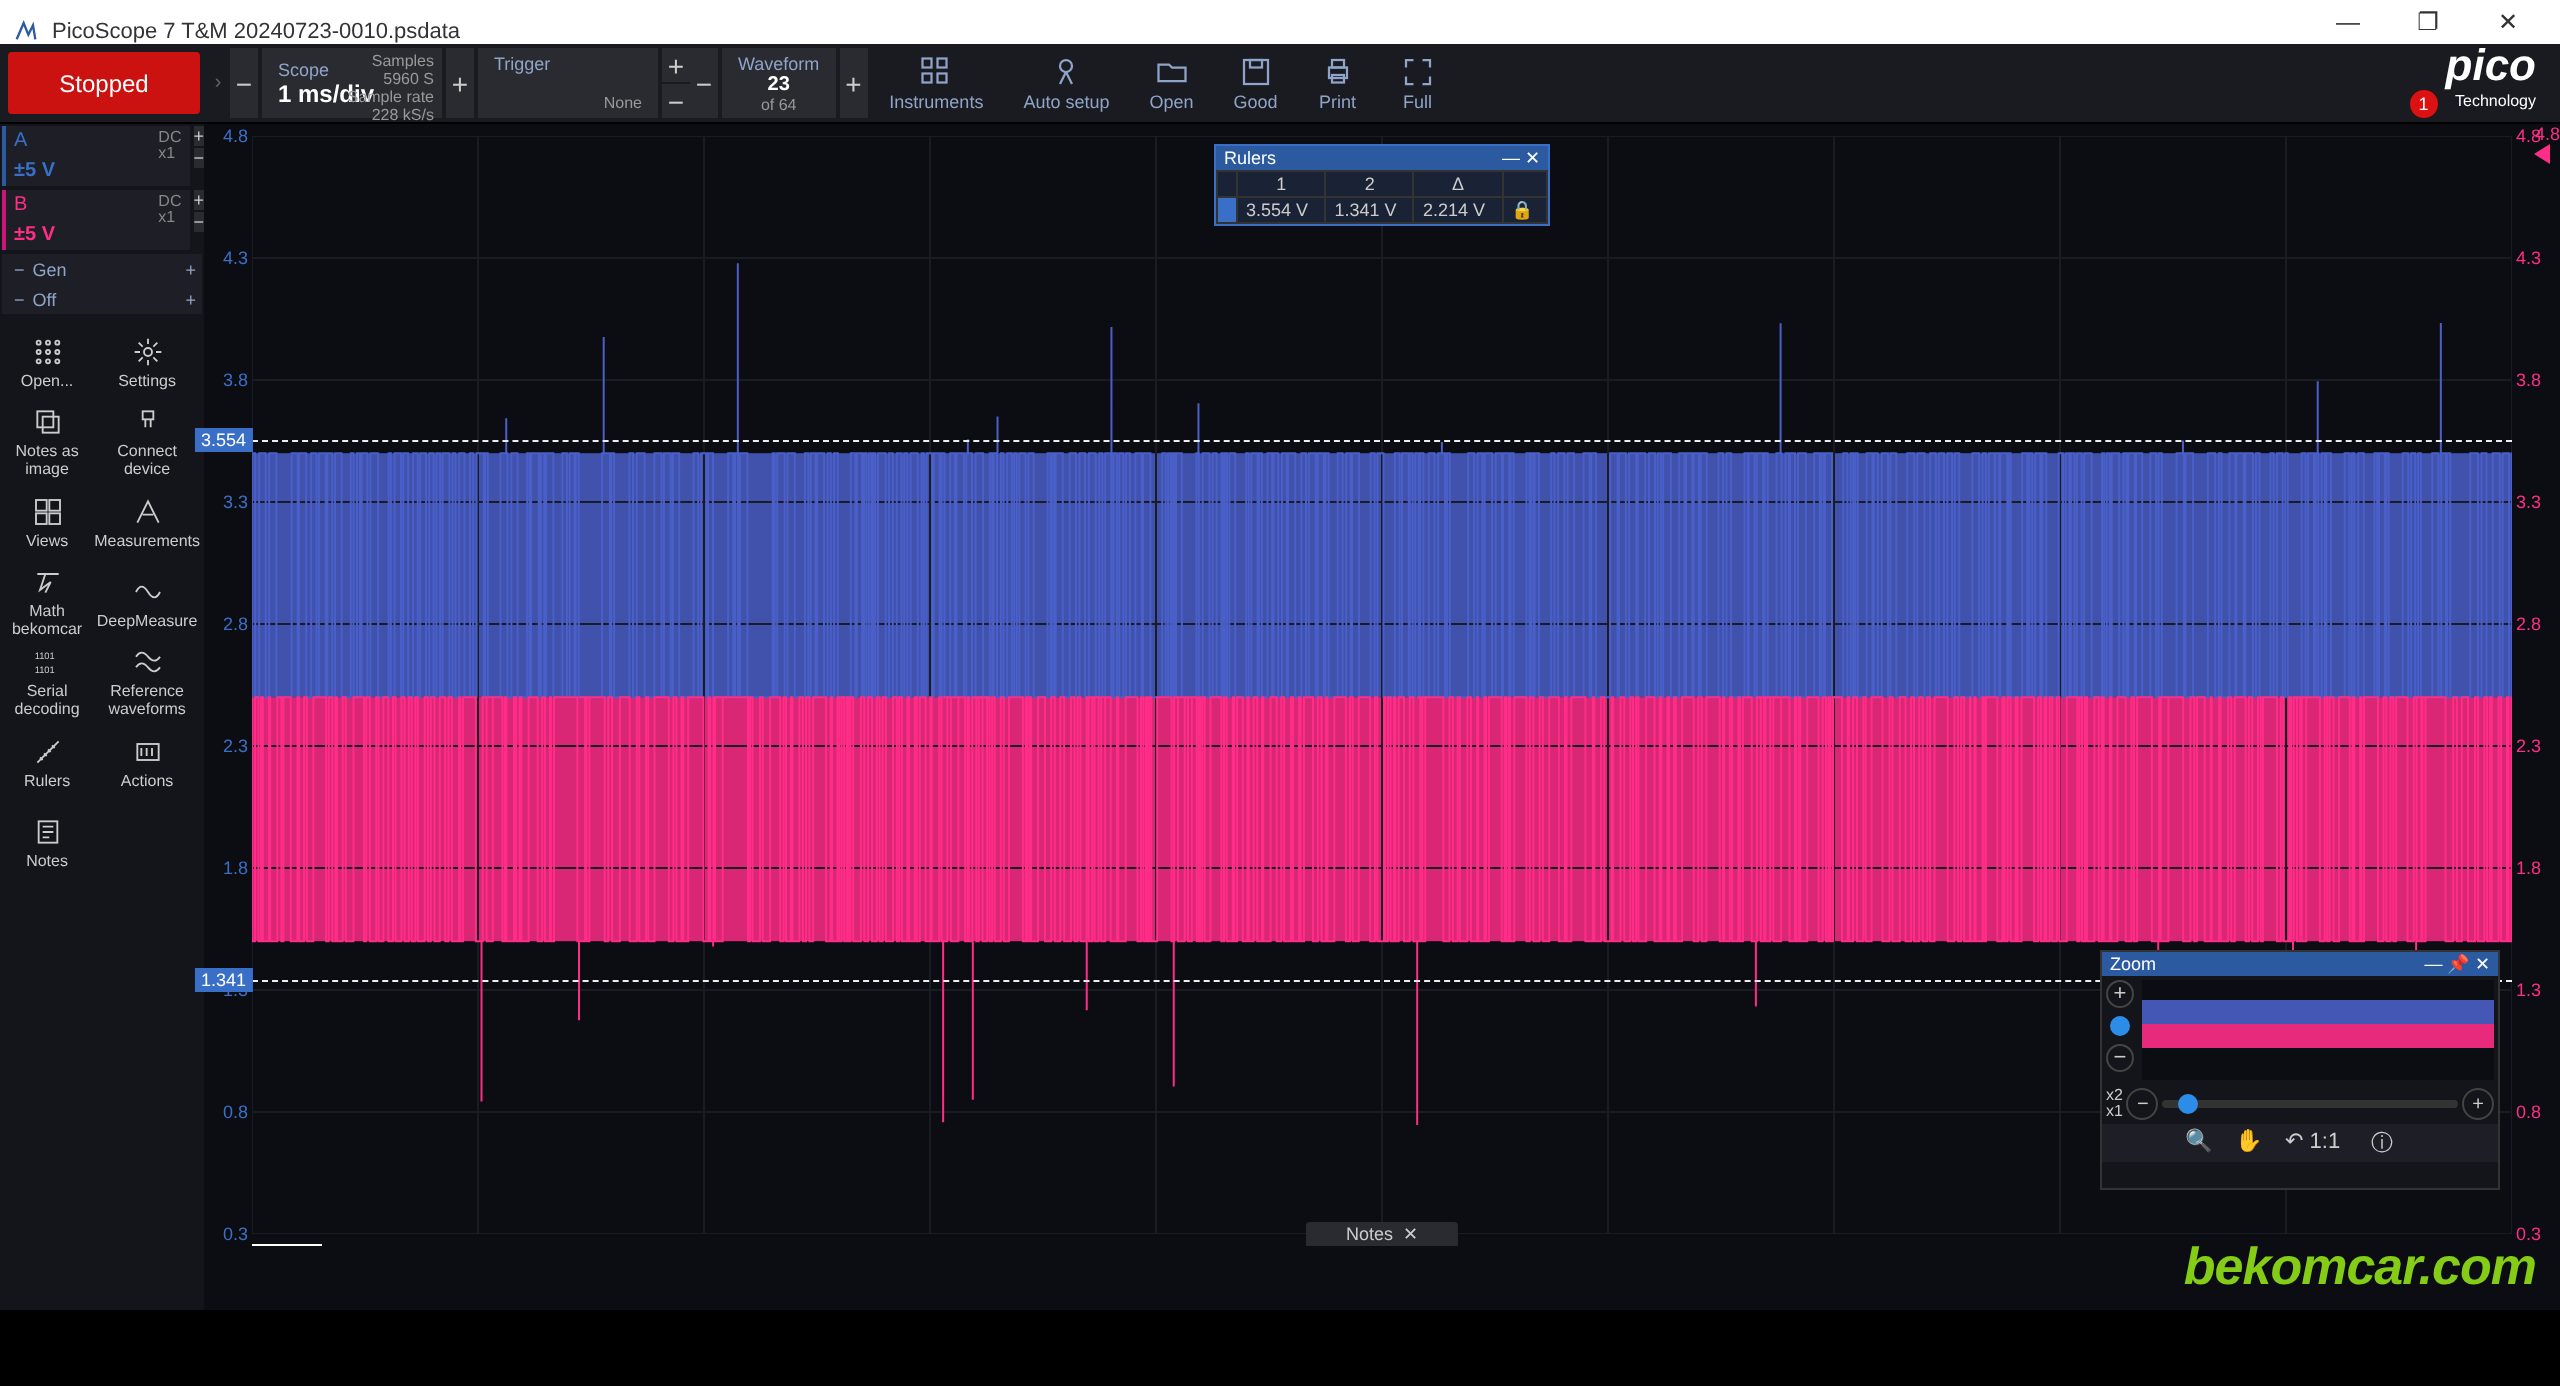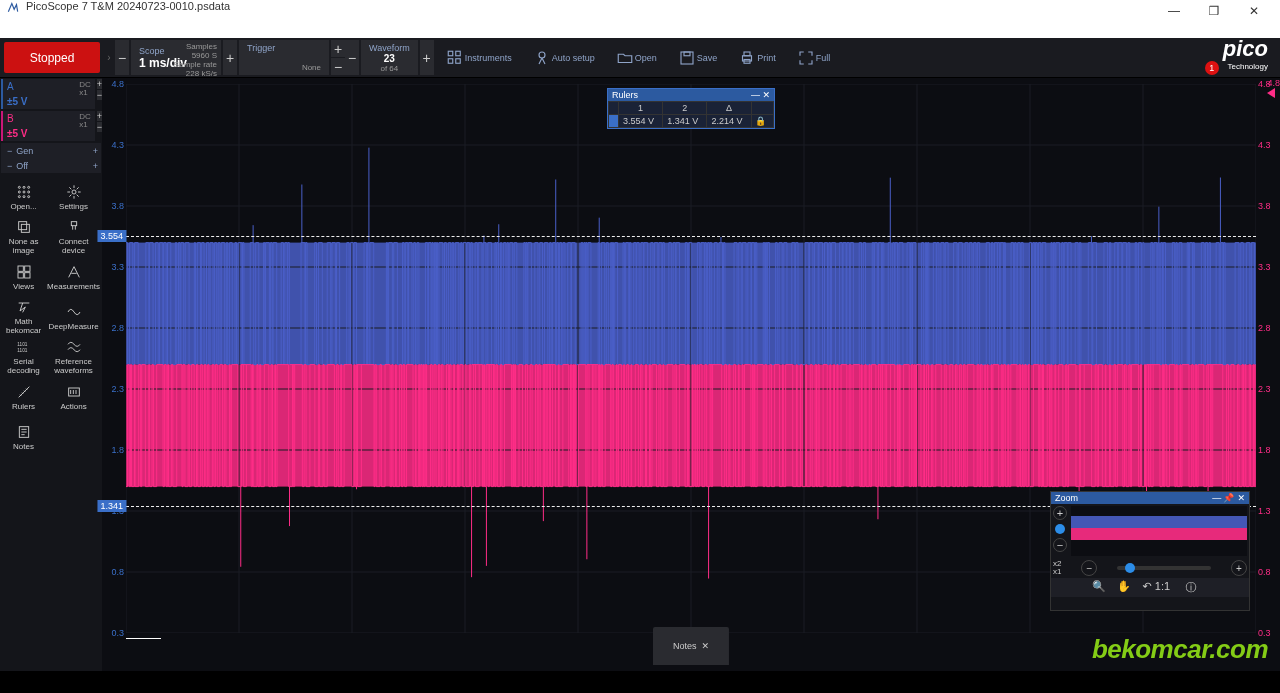--- a/index.html
+++ b/index.html
@@ -1,33 +1,33 @@
 <!DOCTYPE html>
 <html><head>
 <meta charset="utf-8">
 <style>
 * { margin:0; padding:0; box-sizing:border-box; font-family:"Segoe UI",Arial,sans-serif; }
 html,body { width:1280px; height:693px; background:#000; color:#ccc; overflow:hidden; font-size:11px; }
-.titlebar { height:38px; background:#fff; color:#333; display:flex; align-items:flex-start; padding:0 6px; }
+.titlebar { height:22px; background:#fff; color:#333; display:flex; align-items:flex-end; padding:0 6px; }
 .titlebar .tb-icon { width:14px; height:14px; margin-right:6px; fill:#2c5aa0; }
 .titlebar .tb-title { flex:1; font-size:11px; }
 .wincontrols { display:flex; }
 .wincontrols div { width:40px; height:22px; display:flex; align-items:center; justify-content:center; font-size:12px; cursor:default; }
 .topbar { height:40px; background:#1a1b20; display:flex; align-items:stretch; border-bottom:1px solid #000; }
 .btn-stopped { width:96px; margin:4px; background:#c11; color:#fff; display:flex; align-items:center; justify-content:center; font-size:12px; border-radius:2px; }
 .sq { width:14px; background:#2a2b30; display:flex; align-items:center; justify-content:center; color:#ccc; font-size:14px; cursor:default; margin:2px 1px; }
 .panel { background:#2a2b30; margin:2px 1px; padding:2px 8px; display:flex; flex-direction:column; justify-content:center; position:relative; }
 .panel .lbl { font-size:9px; color:#8fa4c8; }
 .panel .val { font-size:12px; color:#fff; font-weight:600; }
 .panel .tiny { font-size:8px; color:#999; text-align:right; }
 .panel.wide { min-width:90px; }
 .panel.wave { min-width:52px; text-align:center; }
 .panel.wave .val { font-size:10px; }
 .panel.wave .lbl, .panel.wave .tiny { text-align:center; }
-.iconbtn { display:flex; flex-direction:row; align-items:center; justify-content:center; padding:0 10px; margin:2px 0; color:#8fa4c8; cursor:default; }
+.iconbtn { display:flex; flex-direction:column; align-items:center; justify-content:center; padding:0 10px; margin:2px 0; color:#8fa4c8; cursor:default; }
 .iconbtn svg { width:20px; height:18px; fill:none; stroke:#8fa4c8; stroke-width:1.5; }
 .iconbtn .il { font-size:9px; margin-top:1px; color:#8fa4c8; }
 .logo { margin-left:auto; padding:4px 12px; display:flex; align-items:center; position:relative; }
 .logo .badge { position:absolute; left:-6px; bottom:2px; width:14px; height:14px; border-radius:50%; background:#d11; color:#fff; font-size:9px; display:flex; align-items:center; justify-content:center; }
 .chevs { width:10px; display:flex; align-items:center; justify-content:center; color:#666; font-size:10px; }
 
 .main { display:flex; height:593px; background:#0c0d12; }
 .sidebar { width:102px; background:#14151a; display:flex; flex-direction:column; }
 .ch-box { background:#1e1f26; margin:1px; padding:2px 4px; height:30px; position:relative; border-left:2px solid; }
 .ch-box.a { border-color:#2c5aa0; }
@@ -61,29 +61,29 @@
 .grid line { stroke:#1a1c24; stroke-width:1; }
 .ruler-box { position:absolute; top:10px; left:505px; width:168px; background:#1a2236; border:1px solid #3a6fc8; font-size:9px; }
 .ruler-box .hdr { background:#2c5aa0; color:#fff; padding:1px 4px; display:flex; }
 .ruler-box .hdr span:first-child { flex:1; }
 .ruler-box table { width:100%; border-collapse:collapse; }
 .ruler-box td,.ruler-box th { border:1px solid #333; padding:1px 4px; color:#ccc; font-weight:400;}
 .zoom-box { position:absolute; right:30px; bottom:60px; width:200px; height:120px; background:#14151a; border:1px solid #333; }
 .zoom-box .hdr { background:#2c5aa0; color:#fff; font-size:9px; padding:1px 4px; display:flex; }
 .zoom-box .hdr span:first-child{flex:1;}
 .zoom-box .mini { height:50px; background:#0c0d12; margin:2px; position:relative; overflow:hidden;}
-.zoom-box .ctrls { display:flex; align-items:center; padding:2px; gap:20px;}
+.zoom-box .ctrls { display:flex; align-items:center; padding:2px; gap:2px;}
 .zoom-box .ctrls .c { width:16px; height:16px; border:1px solid #444; border-radius:8px; display:flex; align-items:center; justify-content:center; font-size:10px; color:#ccc;}
 .zoom-box .slider { flex:1; height:4px; background:#333; position:relative; border-radius:2px;}
 .zoom-box .slider .dot{ width:10px; height:10px; border-radius:50%; background:#2c8de8; position:absolute; top:-3px; }
 .ptr-indicator { position:absolute; right:0; top:0; }
 .ptr-indicator .arrow{ width:0;height:0;border-top:5px solid transparent;border-bottom:5px solid transparent;border-right:8px solid #ff2d87;}
 .ptr-indicator .num{ font-size:9px; color:#ff2d87;}
 .footer { position:absolute; left:0; right:0; bottom:0; height:32px; background:#0c0d12; padding:2px 12px; font-size:9px; color:#888; display:flex; align-items:flex-start; }
-.footer .notes-tab{ position:absolute; left:50%; top:-12px; transform:translateX(-50%); background:#2a2b30; padding:14px 20px; font-size:9px; border-radius:2px 2px 0 0; color:#ccc;}
+.footer .notes-tab{ position:absolute; left:50%; top:-12px; transform:translateX(-50%); background:#2a2b30; padding:1px 20px; font-size:9px; border-radius:2px 2px 0 0; color:#ccc;}
 .watermark { position:absolute; right:12px; bottom:6px; font-size:26px; font-weight:700; color:#84cc16; letter-spacing:-0.5px; font-style:italic;}
 .xcursor-box { position:absolute; left:0; bottom:-17px; border:1px solid #fff; padding:0 3px; font-size:9px; background:#0c0d12;}
 </style>
 </head>
 <body>
 
 <div class="titlebar">
   <svg class="tb-icon" viewBox="0 0 24 24">
       <path d="M4 20 L10 6 L14 16 L18 8 L20 20" stroke="#2c5aa0" fill="none" stroke-width="2"></path>
     </svg>
@@ -151,21 +151,21 @@
         <svg viewBox="0 0 24 24">
           <path d="M3 7 L3 18 L21 18 L21 9 L12 9 L10 7 Z"></path>
         </svg>
         <div class="il">Open</div>
       </div>
       <div class="iconbtn">
         <svg viewBox="0 0 24 24">
           <rect x="4" y="4" width="16" height="16"></rect>
           <rect x="8" y="4" width="8" height="5"></rect>
         </svg>
-        <div class="il">Save</div>
+        <div class="il">Good</div>
       </div>
       <div class="iconbtn">
         <svg viewBox="0 0 24 24">
           <rect x="6" y="9" width="12" height="7"></rect>
           <rect x="8" y="4" width="8" height="5"></rect>
           <rect x="8" y="14" width="8" height="5"></rect>
         </svg>
         <div class="il">Print</div>
       </div>
       <div class="iconbtn">
@@ -230,21 +230,21 @@
             <circle cx="12" cy="12" r="3"></circle>
             <path d="M12 2 L12 6 M12 18 L12 22 M2 12 L6 12 M18 12 L22 12 M5 5 L8 8 M16 16 L19 19 M5 19 L8 16 M16 8 L19 5"></path>
           </svg>
           <div class="tl">Settings</div>
         </div>
         <div class="tool">
           <svg viewBox="0 0 24 24">
             <rect x="4" y="4" width="12" height="12"></rect>
             <rect x="8" y="8" width="12" height="12"></rect>
           </svg>
-          <div class="tl">None as image</div>
+          <div class="tl">Notes as image</div>
         </div>
         <div class="tool">
           <svg viewBox="0 0 24 24">
             <rect x="8" y="4" width="8" height="6"></rect>
             <path d="M10 10 L10 16 M14 10 L14 16"></path>
           </svg>
           <div class="tl">Connect device</div>
         </div>
         <div class="tool">
           <svg viewBox="0 0 24 24">

